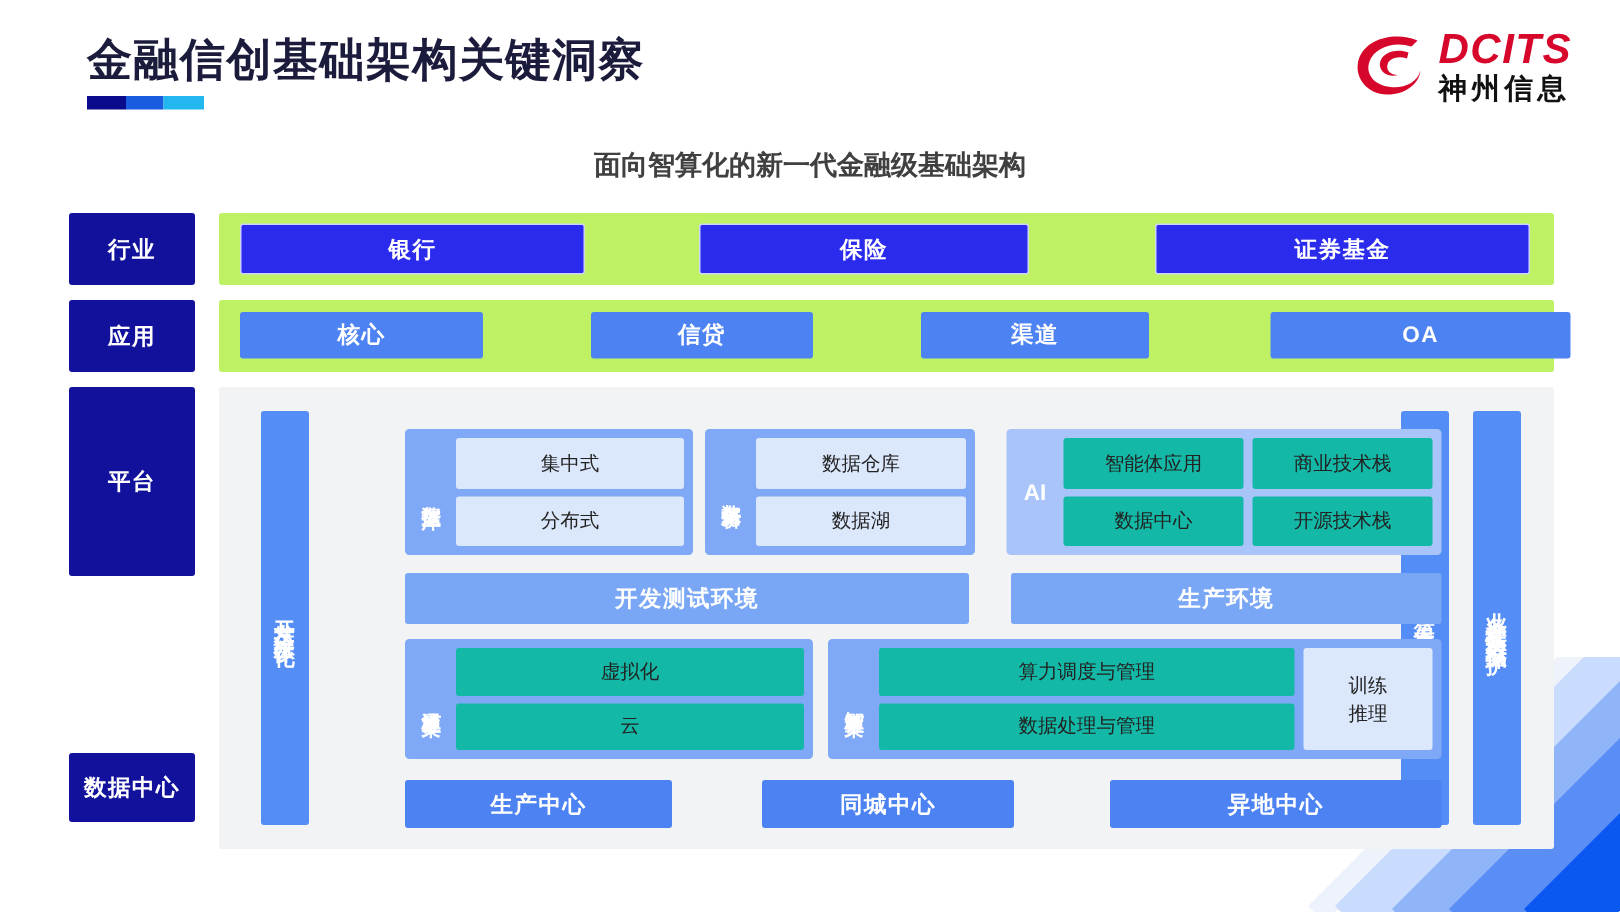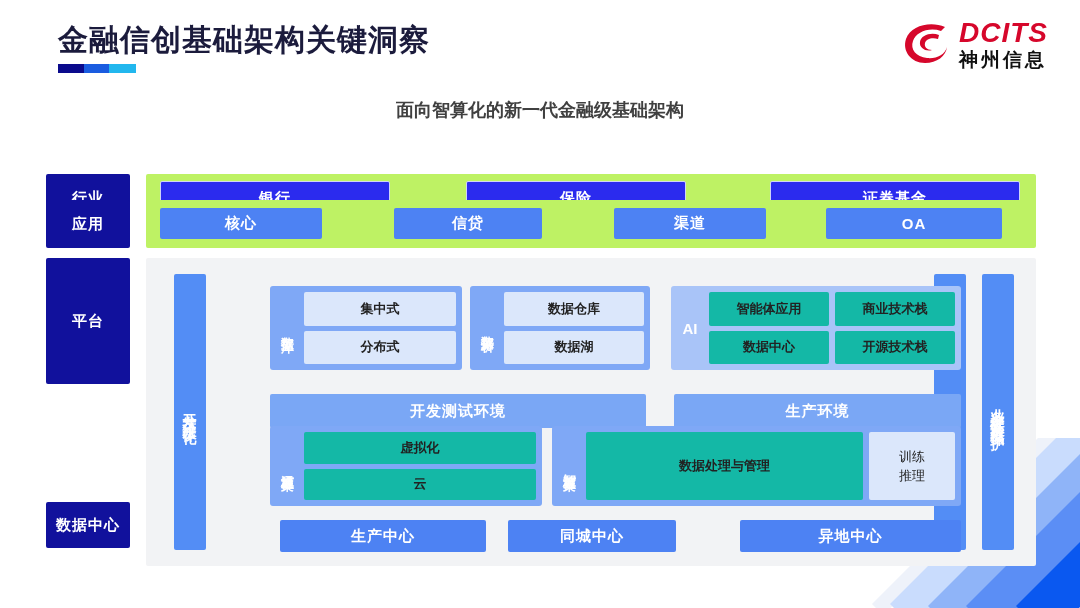--- a/index.html
+++ b/index.html
@@ -48,21 +48,21 @@
 
   .row{position:absolute;display:flex;}
   .sideLbl{
     background:#11119c;color:#fff;font-weight:bold;font-size:15px;
     display:flex;align-items:center;justify-content:center;
     border-radius:2px;letter-spacing:1px;
   }
   .panel{background:#bef264;border-radius:2px;position:absolute;}
 
   
-  .rIndustry{left:0;top:0;margin-top:32px;}
+  .rIndustry{left:0;top:0;}
   .rIndustry .sideLbl{width:84px;height:48px;}
   .rIndustry .panel{left:100px;top:0;width:890px;height:48px;}
   .btn-ind{
     position:absolute;top:7px;height:32px;background:#2b2bee;color:#fff;
     font-size:15px;font-weight:bold;border:1px solid #cfd4f7;border-radius:2px;
     display:flex;align-items:center;justify-content:center;letter-spacing:1px;
   }
 
   
   .rApp{left:0;top:58px;}
@@ -93,36 +93,36 @@
   
   .grp{position:absolute;background:#7fa8f6;border-radius:3px;display:flex;align-items:stretch;padding:6px;box-sizing:border-box;}
   .grp.light{background:#a9c4f8;}
   .grp-lbl{
     color:#fff;font-size:13px;font-weight:bold;
     writing-mode:vertical-rl;text-orientation:upright;letter-spacing:1px;
     display:flex;align-items:center;justify-content:center;
     width:22px;flex:none;margin-right:6px;text-align:center;
   }
   .grp-lbl.h{writing-mode:horizontal-tb;text-orientation:mixed;width:26px;font-size:15px;letter-spacing:0;}
-  .grp-body{flex:1;display:flex;flex-direction:column;gap:5px;font-weight:bold;}
+  .grp-body{flex:1;display:flex;flex-direction:column;gap:5px;}
   .grp-body.two{flex-direction:row;gap:6px;}
   .grp-col{flex:1;display:flex;flex-direction:column;gap:5px;}
   .cell{
     background:#dbe7fb;color:#222;font-size:13px;border-radius:2px;
     display:flex;align-items:center;justify-content:center;flex:1;min-height:24px;
   }
   .cell.pale{background:#14b8a6;}
 
   .g-db{left:124px;top:28px;width:192px;height:84px;}
   .g-da{left:324px;top:28px;width:180px;height:84px;}
   .g-ai{left:525px;top:28px;width:290px;height:84px;}
 
   .envrow{position:absolute;left:124px;top:124px;width:691px;height:34px;}
   .env{
-    position:absolute;top:12px;height:34px;background:#7aa7f5;color:#fff;
+    position:absolute;top:0;height:34px;background:#7aa7f5;color:#fff;
     font-size:15px;font-weight:bold;border-radius:2px;
     display:flex;align-items:center;justify-content:center;letter-spacing:1px;
   }
 
   .g-gen{left:124px;top:168px;width:272px;height:80px;}
   .g-int{left:406px;top:168px;width:409px;height:80px;}
   .train{
     background:#dbe7fb;color:#222;font-size:13px;border-radius:2px;
     width:86px;flex:none;margin-left:6px;
     display:flex;flex-direction:column;align-items:center;justify-content:center;line-height:1.5;
@@ -179,21 +179,21 @@
         <div class="btn-ind" style="left:624px;width:248px;">证券基金</div>
       </div>
     </div>
 
     <div class="row rApp">
       <div class="sideLbl">应用</div>
       <div class="panel">
         <div class="btn-app" style="left:14px;width:162px;">核心</div>
         <div class="btn-app" style="left:248px;width:148px;">信贷</div>
         <div class="btn-app" style="left:468px;width:152px;">渠道</div>
-        <div class="btn-app" style="left:680px;width:176px;">OA</div>
+        <div class="btn-app" style="left:701px;width:200px;">OA</div>
       </div>
     </div>
 
     <div class="sideLbl lbl-plat">平台</div>
     <div class="sideLbl lbl-dc">数据中心</div>
 
     <div class="mainPanel">
 
       <div class="vbar devops">开发运维一体化</div>
       <div class="vbar sec1">等保合规安全</div>
@@ -238,29 +238,30 @@
         <div class="grp-lbl">通算框架</div>
         <div class="grp-body">
           <div class="cell pale">虚拟化</div>
           <div class="cell pale">云</div>
         </div>
       </div>
 
       <div class="grp g-int">
         <div class="grp-lbl">智算框架</div>
         <div class="grp-body">
+          <div class="cell pale">算力调度与管理</div>
           <div class="cell pale">数据处理与管理</div>
         </div>
         <div class="train">
           <span>训练</span>
           <span>推理</span>
         </div>
       </div>
 
       <div class="dcrow">
-        <div class="dc" style="left:10px;width:206px;">生产中心</div>
+        <div class="dc" style="left:0;width:178px;">生产中心</div>
         <div class="dc" style="left:238px;width:168px;">同城中心</div>
         <div class="dc" style="left:470px;width:221px;">异地中心</div>
       </div>
 
     </div>
   </div>
 </div>
 
 </body></html>

